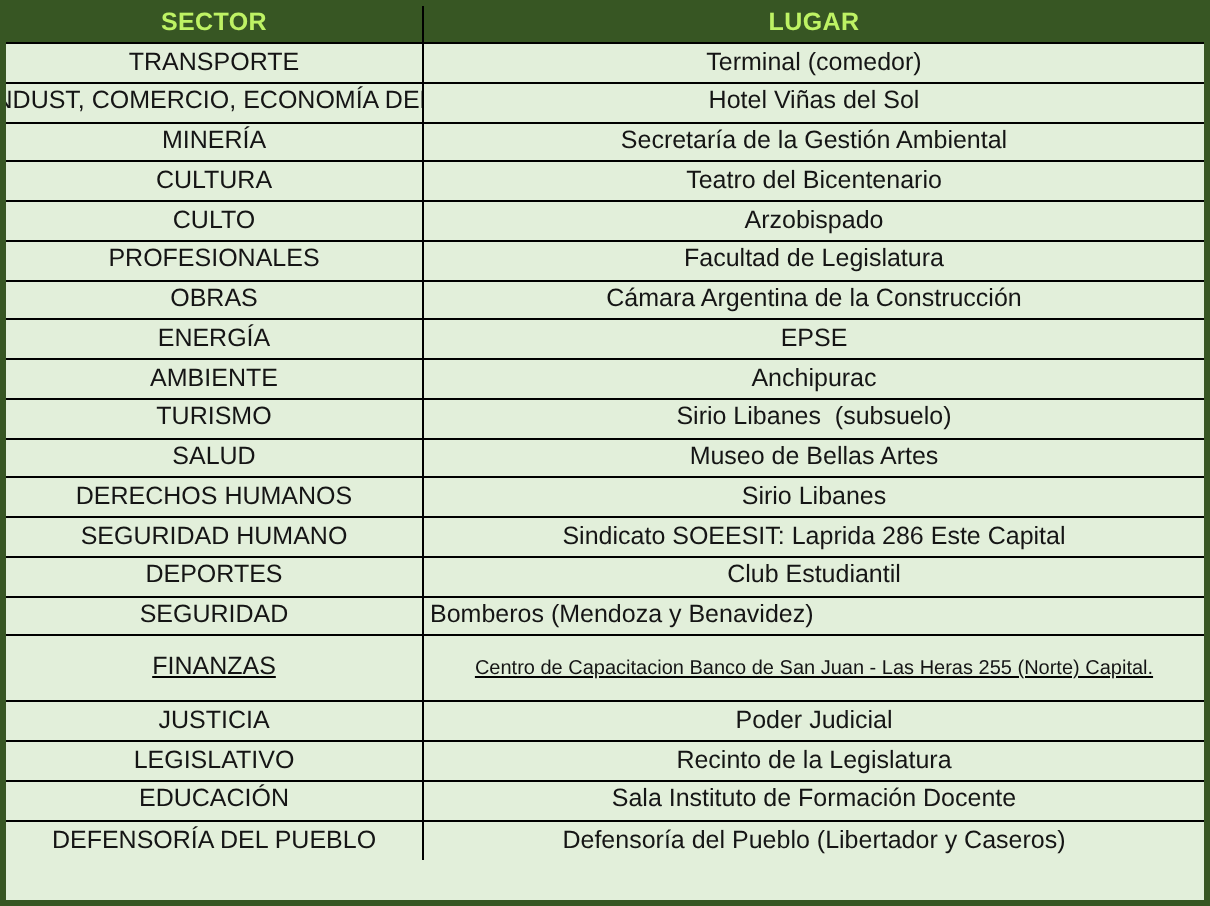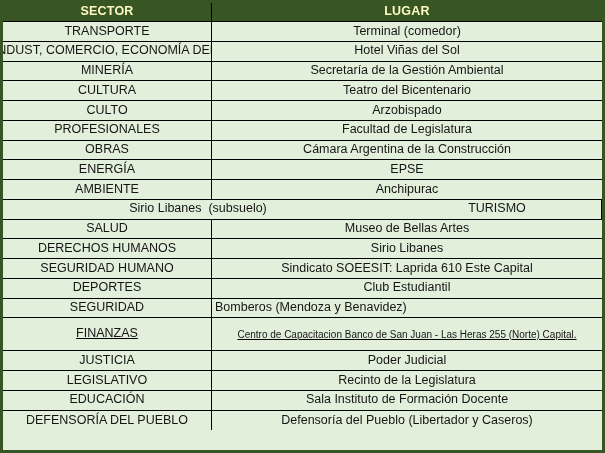--- a/index.html
+++ b/index.html
@@ -21,21 +21,21 @@
   .row.header{height:19px;}
   .row.tall{height:33px;text-decoration:underline;}
   .row:last-child{border-bottom:none;}
   .cell{
     display:flex;align-items:center;justify-content:center;
     box-sizing:border-box;overflow:hidden;
     font-size:12.5px;color:var(--ink);text-align:center;line-height:1.1;
   }
   .c1{flex:0 0 209px;border-right:1px solid var(--grid);}
   .c2{flex:1 1 auto;}
-  .header .cell{background:var(--dark);color:#fef9c3;font-weight:bold;letter-spacing:.2px;}
+  .header .cell{background:var(--dark);color:#bef264;font-weight:bold;letter-spacing:.2px;}
   .cell span{white-space:pre-wrap;}
   .clip span{white-space:nowrap;}
   .small span{font-size:10px;line-height:1.3;}
   .left{justify-content:flex-start;padding-left:3px;text-align:right;}
 </style>
 </head>
 <body>
 
 <div class="sheet">
 
@@ -124,26 +124,26 @@
     <div class="cell c1">
         <span>AMBIENTE</span>
       </div>
     <div class="cell c2">
         <span>Anchipurac</span>
       </div>
   </div>
 
 
   <div class="row">
+    <div class="cell c1">
+        <span>TURISMO</span>
+      </div>
     <div class="cell c2">
         <span>Sirio Libanes  (subsuelo)</span>
       </div>
-    <div class="cell c1">
-        <span>TURISMO</span>
-      </div>
   </div>
 
   <div class="row">
     <div class="cell c1">
         <span>SALUD</span>
       </div>
     <div class="cell c2">
         <span>Museo de Bellas Artes</span>
       </div>
   </div>
@@ -155,21 +155,21 @@
     <div class="cell c2">
         <span>Sirio Libanes</span>
       </div>
   </div>
 
   <div class="row">
     <div class="cell c1">
         <span>SEGURIDAD HUMANO</span>
       </div>
     <div class="cell c2">
-        <span>Sindicato SOEESIT: Laprida 610 Este Capital</span>
+        <span>Sindicato SOEESIT: Laprida 286 Este Capital</span>
       </div>
   </div>
 
   <div class="row">
     <div class="cell c1">
         <span>DEPORTES</span>
       </div>
     <div class="cell c2">
         <span>Club Estudiantil</span>
       </div>

